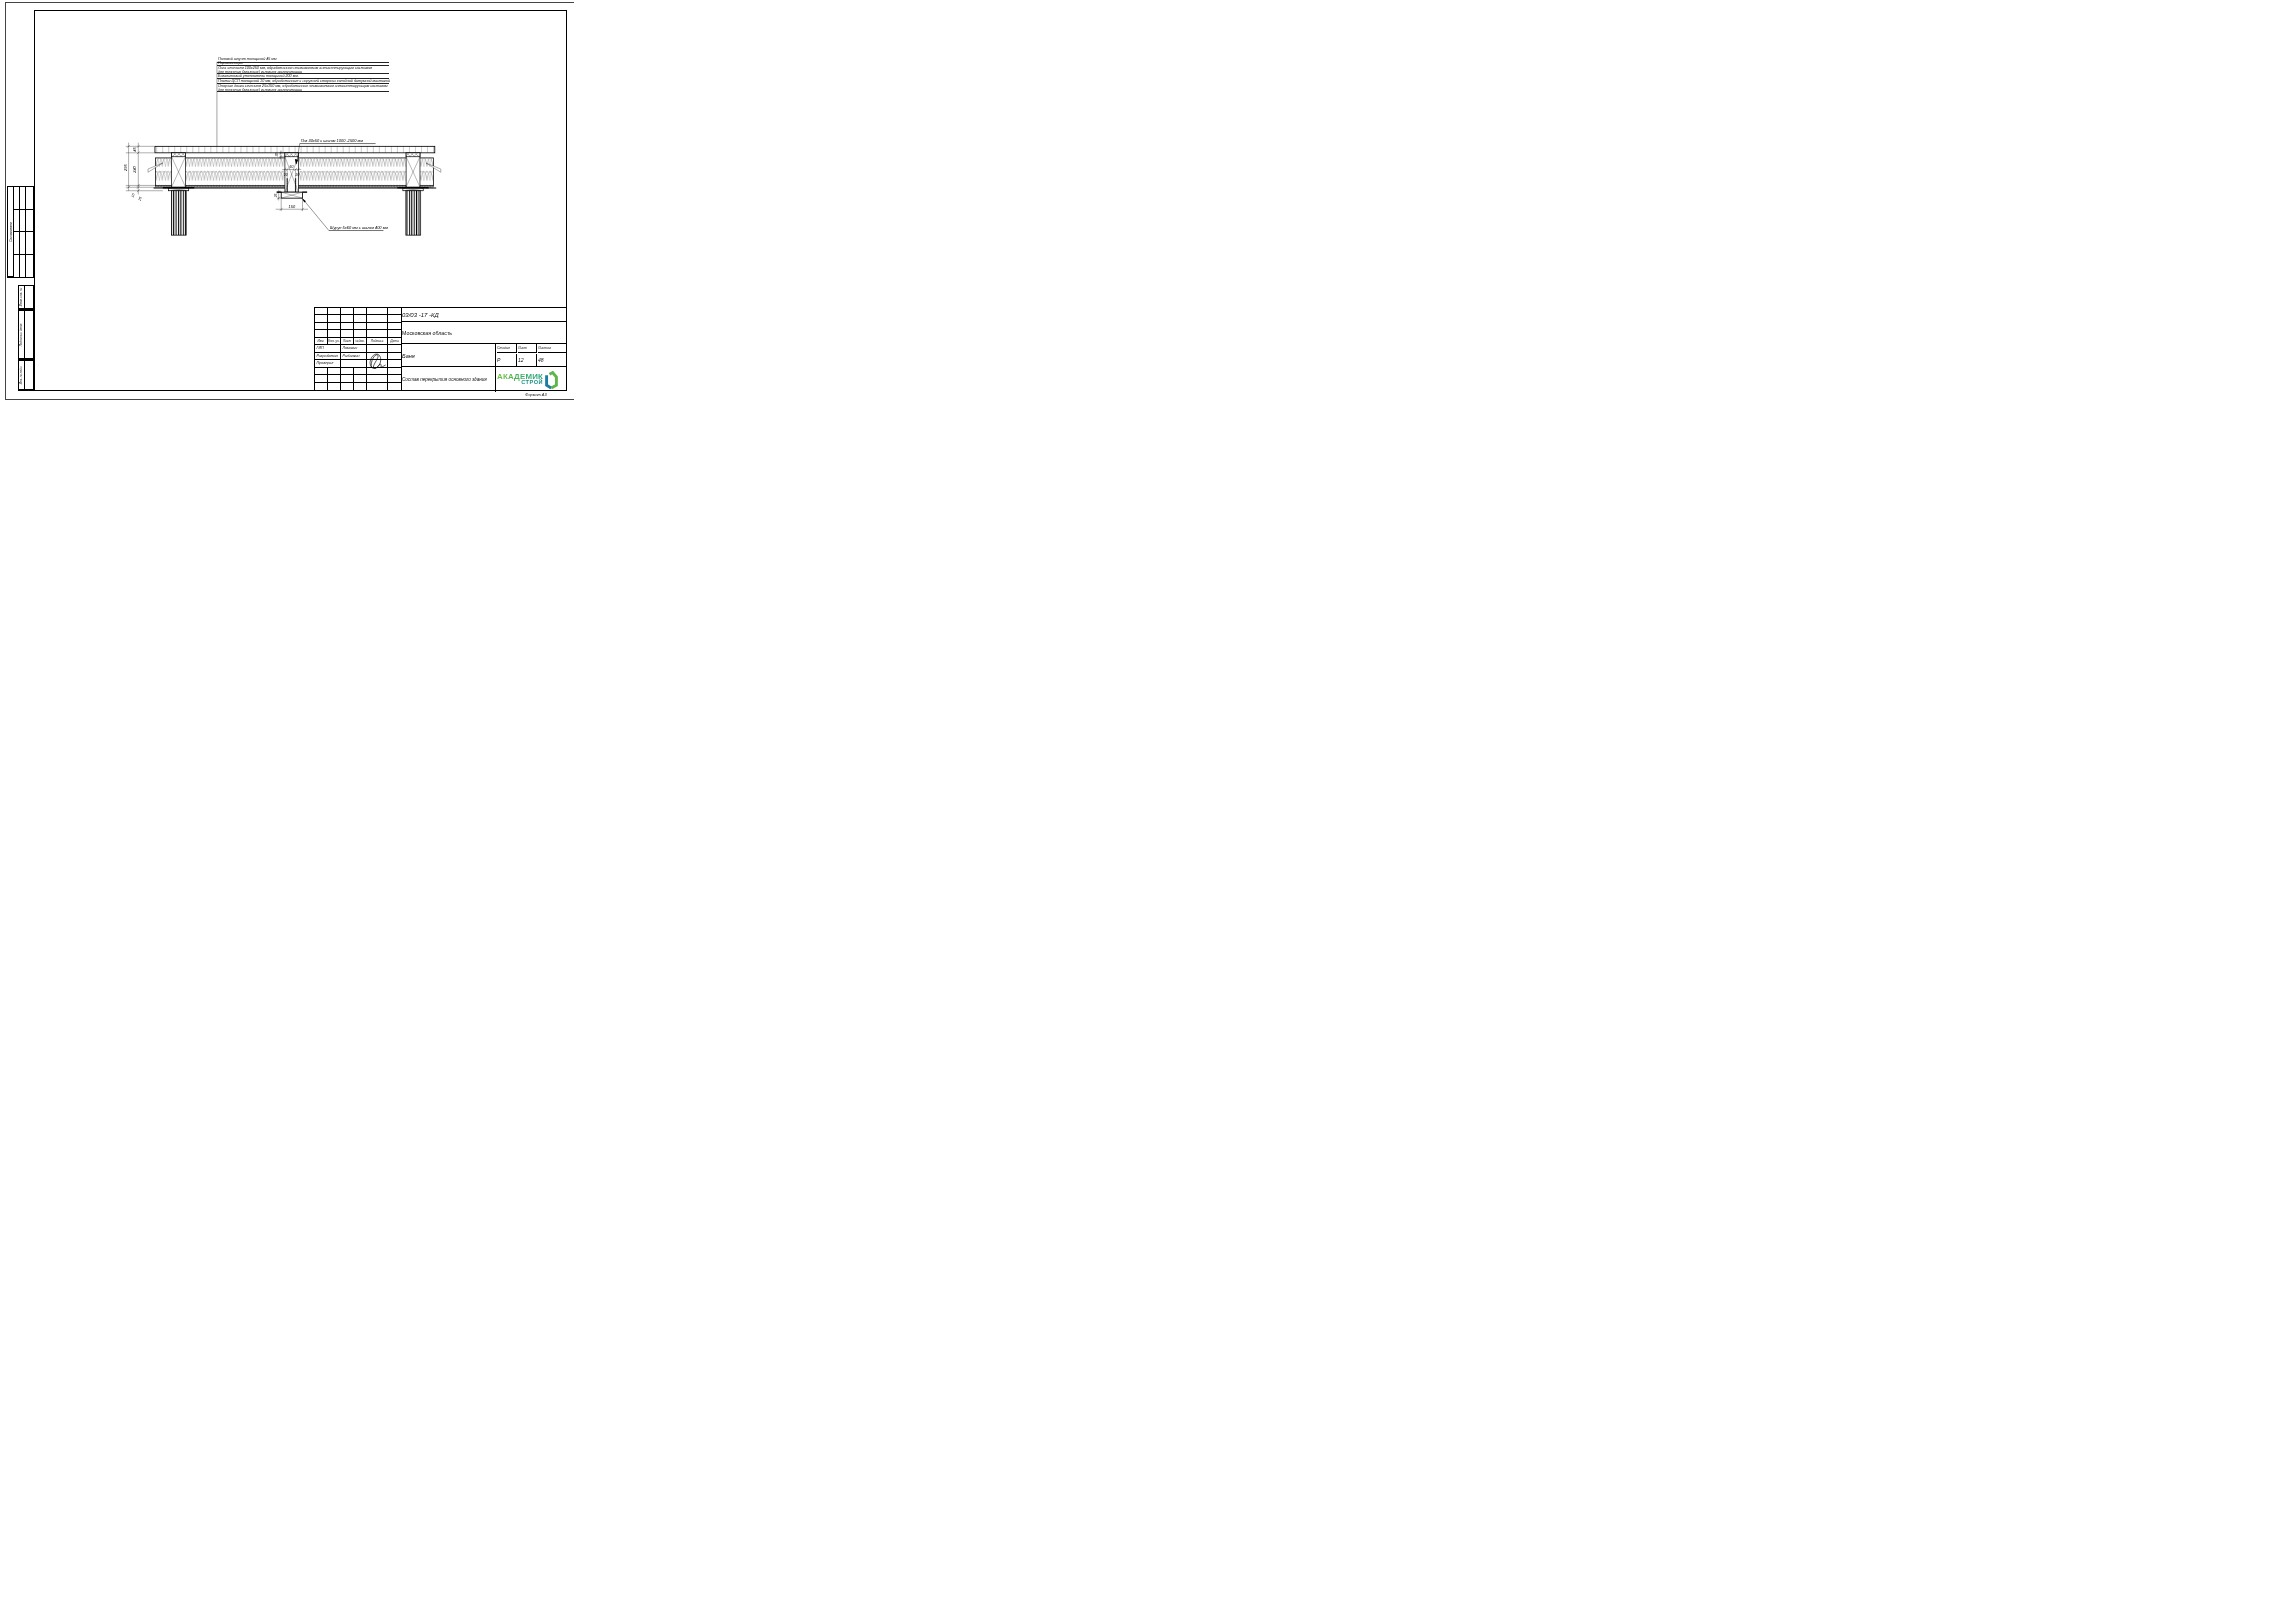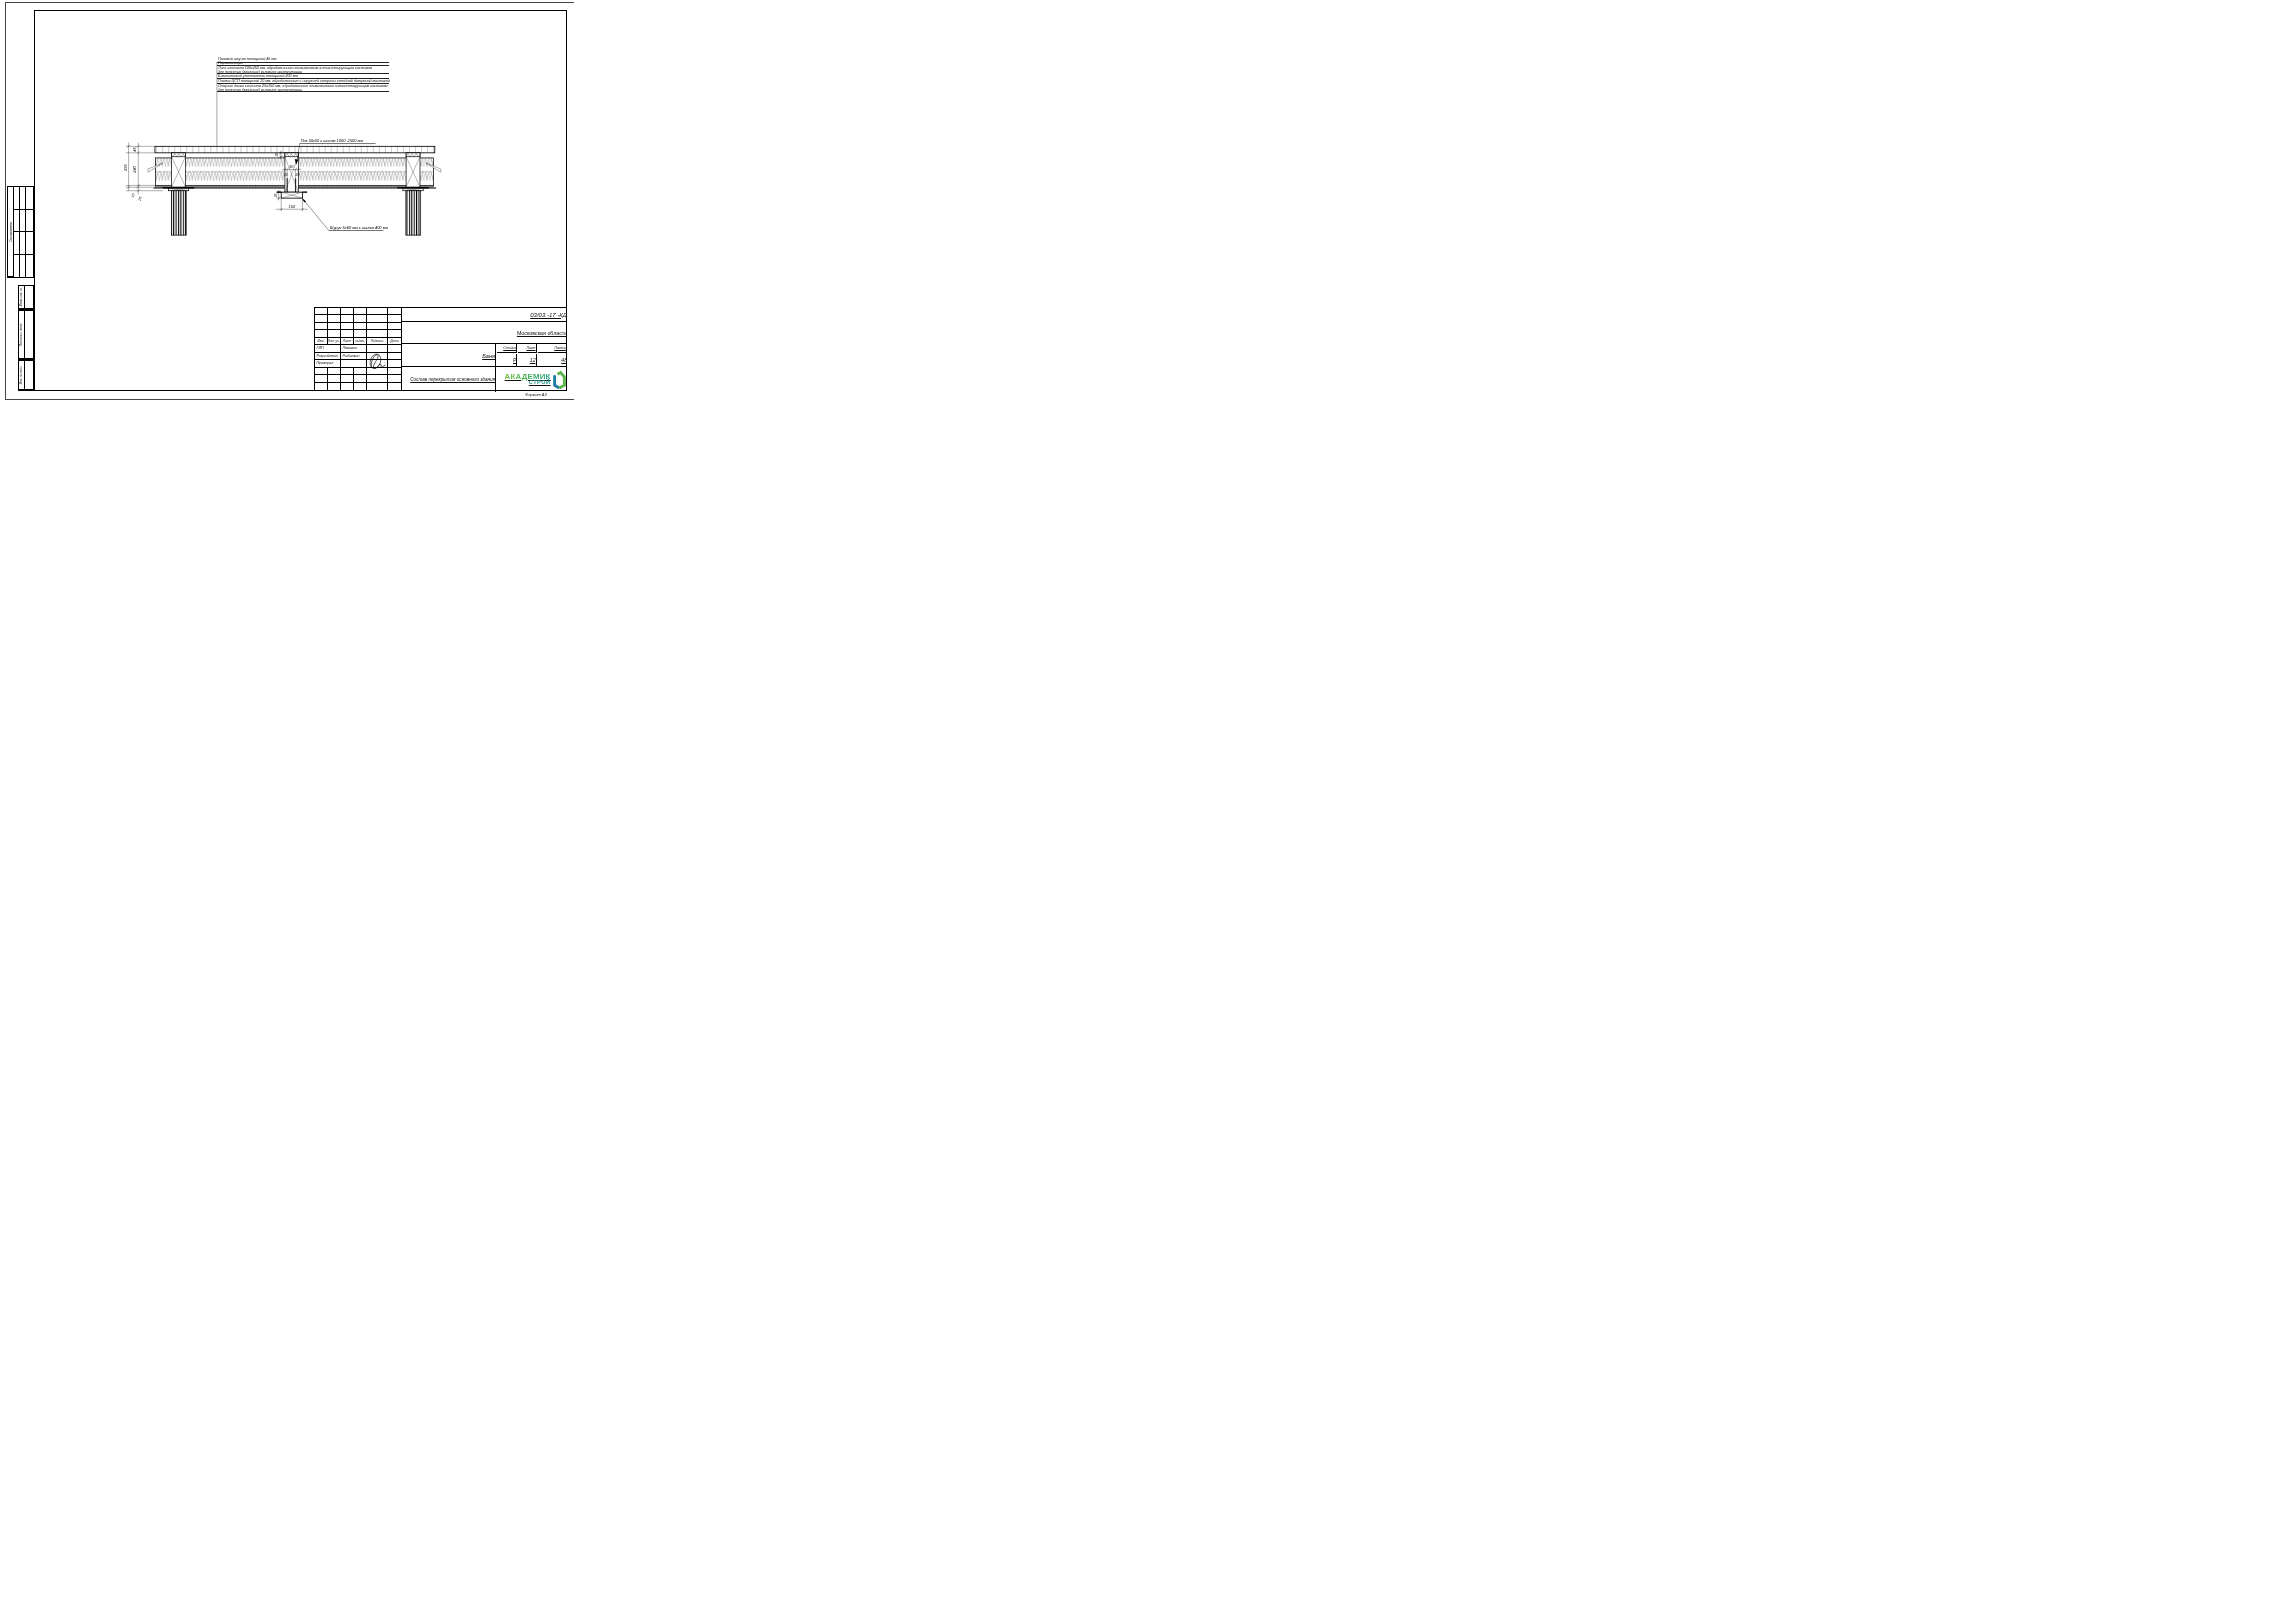--- a/index.html
+++ b/index.html
@@ -13,21 +13,21 @@
   .rule{height:0.5px;background:#222;left:217px;width:172px;}
   .callout{left:218px;width:171px;font-style:italic;font-size:3.7px;line-height:4.2px;white-space:nowrap;}
   
   .gostgrid{box-sizing:border-box;border:0.9px solid #000;display:grid;}
   .gostgrid>div{box-sizing:border-box;border-right:0.9px solid #000;border-bottom:0.9px solid #000;
                 display:flex;align-items:center;justify-content:center;overflow:hidden;}
   .gostgrid>div.last-col{border-right:none;}
   .gostgrid>div.last-row{border-bottom:none;}
   .vtext{transform:rotate(-90deg);white-space:nowrap;font-style:italic;}
   
-  .tbcell{box-sizing:border-box;position:absolute;display:flex;align-items:center;justify-content:flex-end;overflow:visible;text-decoration:underline;}
+  .tbcell{box-sizing:border-box;position:absolute;display:flex;align-items:center;justify-content:flex-start;overflow:visible;}
   .it{font-style:italic;}
   #logo-word1{font-weight:bold;font-size:7.9px;letter-spacing:0.2px;line-height:7.9px;
     background:linear-gradient(90deg,#6cc13d,#1f9e7d);-webkit-background-clip:text;background-clip:text;color:transparent;}
   #logo-word2{font-weight:bold;font-size:5.6px;letter-spacing:0.5px;line-height:5.6px;color:#1e9186;text-align:right;margin-top:-0.5px;}
   svg text{font-family:"Liberation Sans",sans-serif;font-style:italic;fill:#000;}
 </style>
 </head>
 <body>
 
 <div id="sheet">

